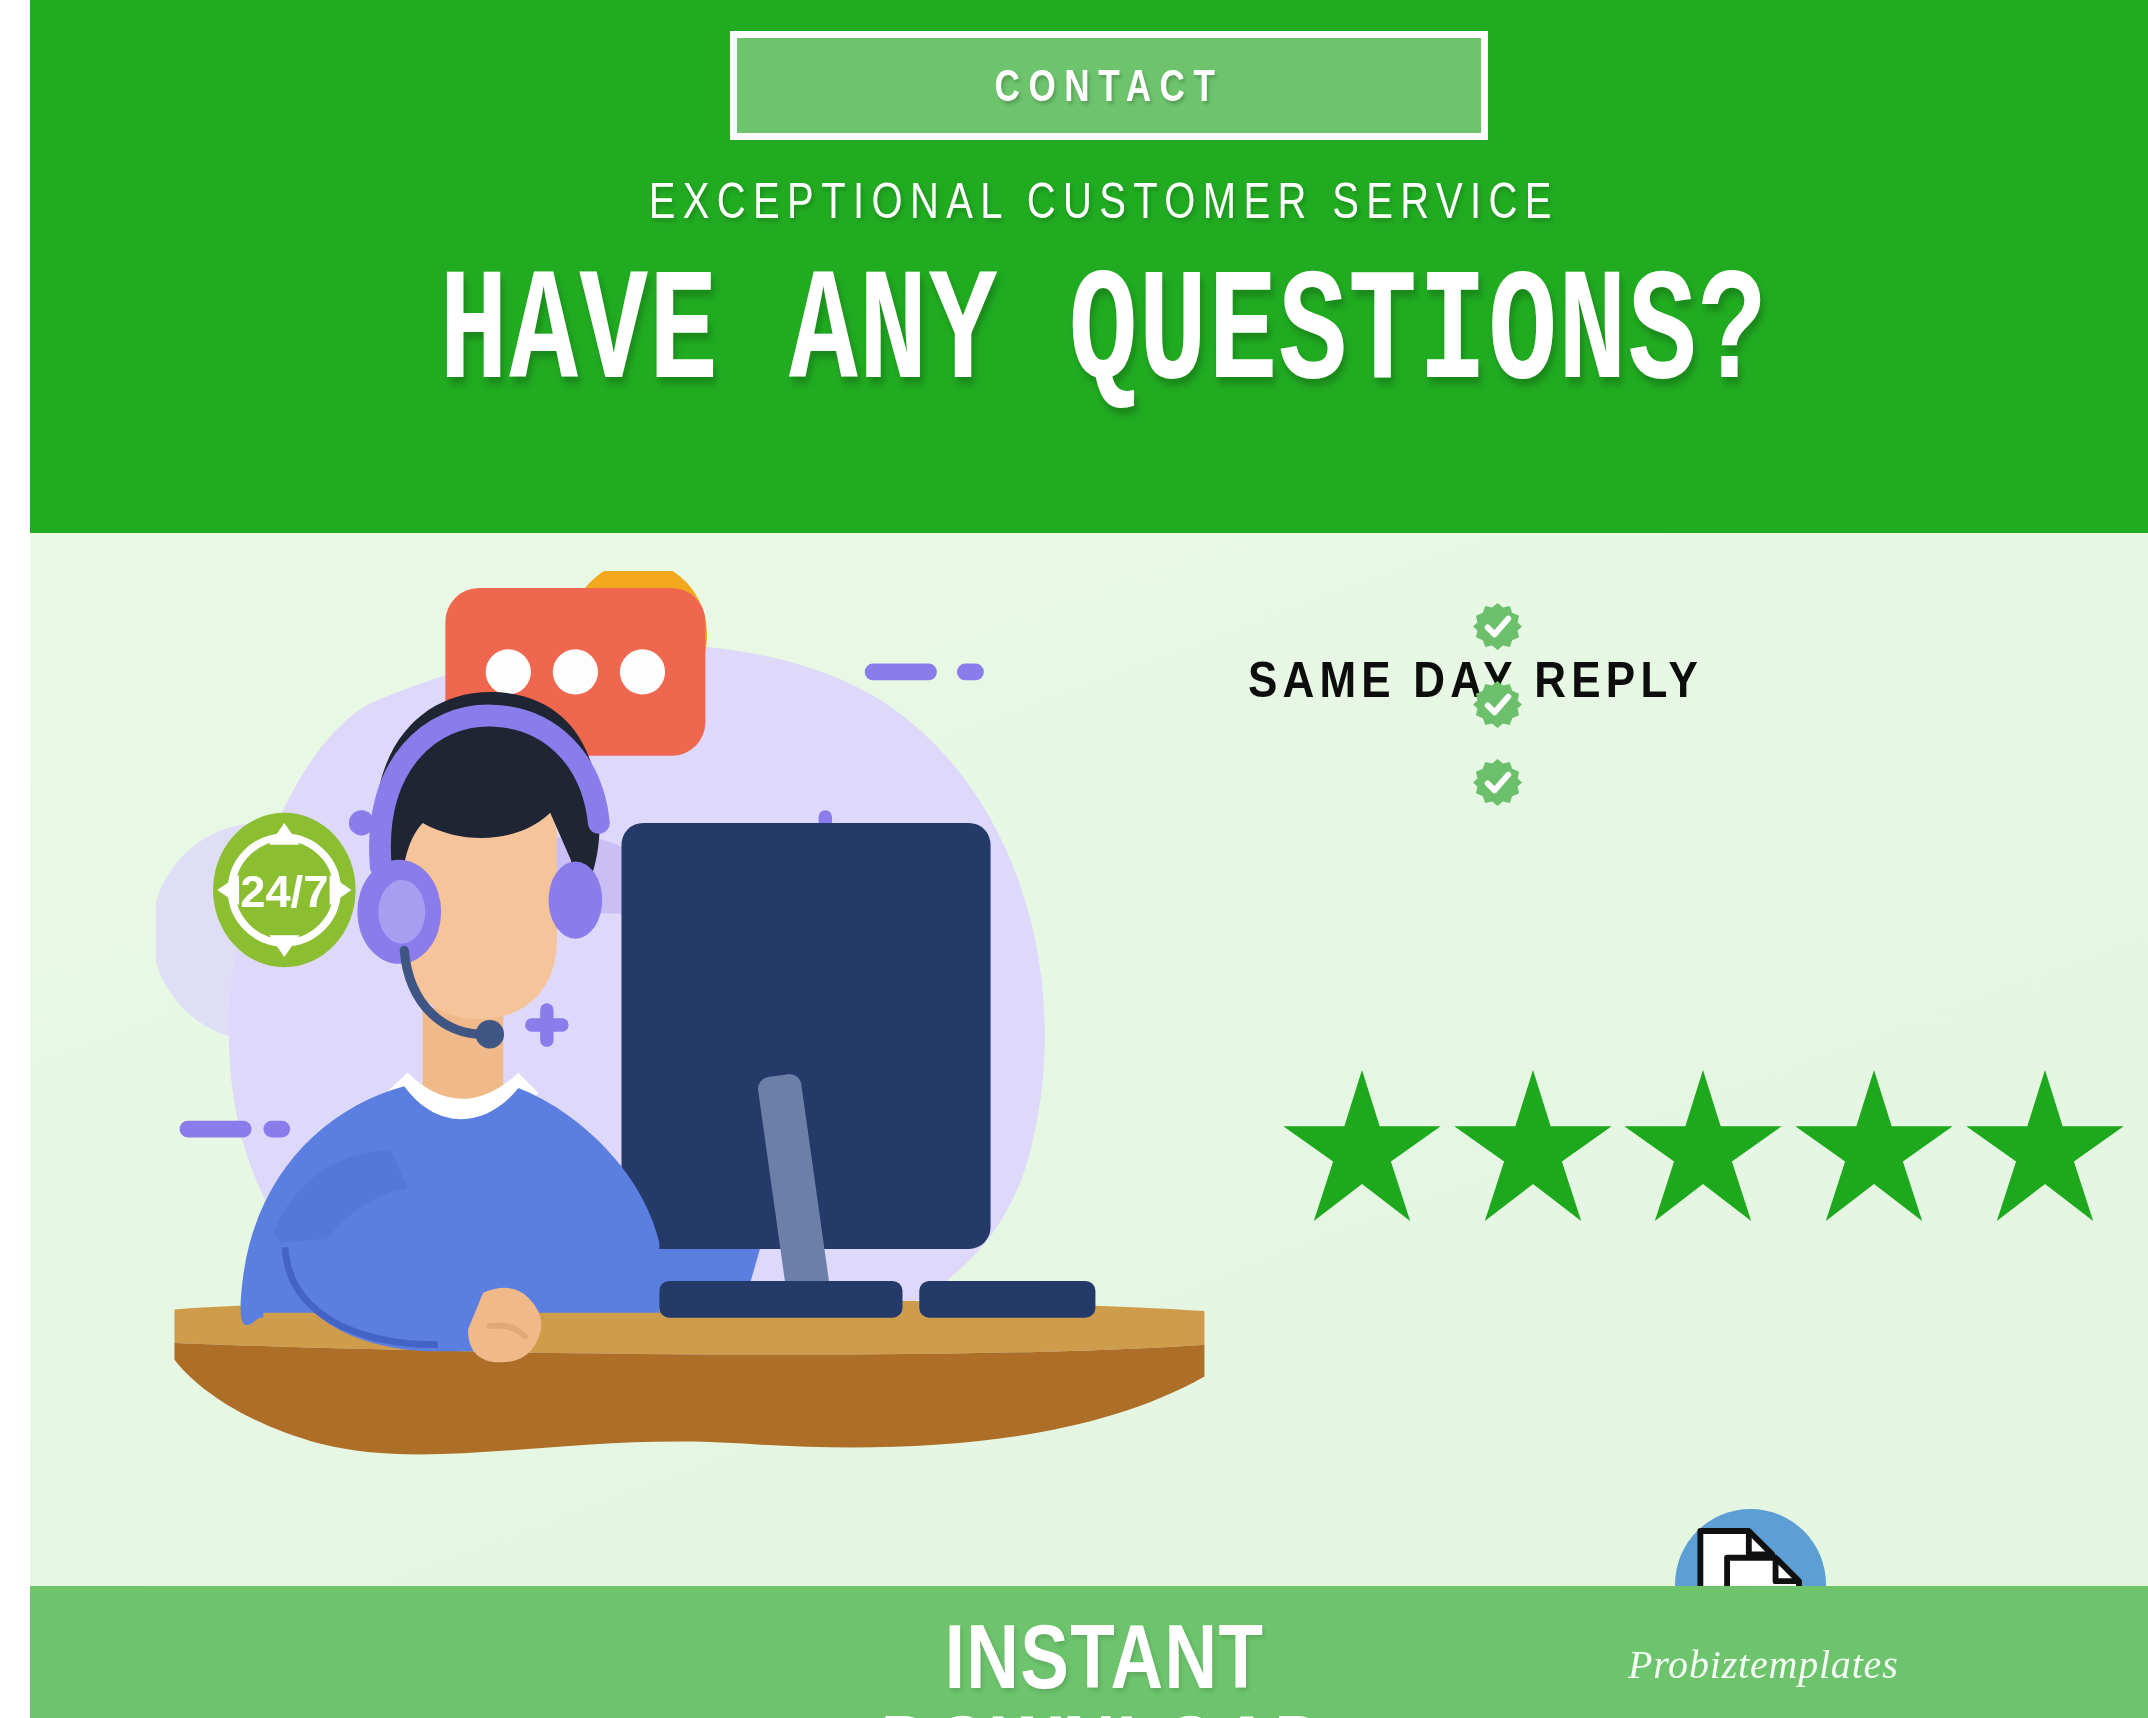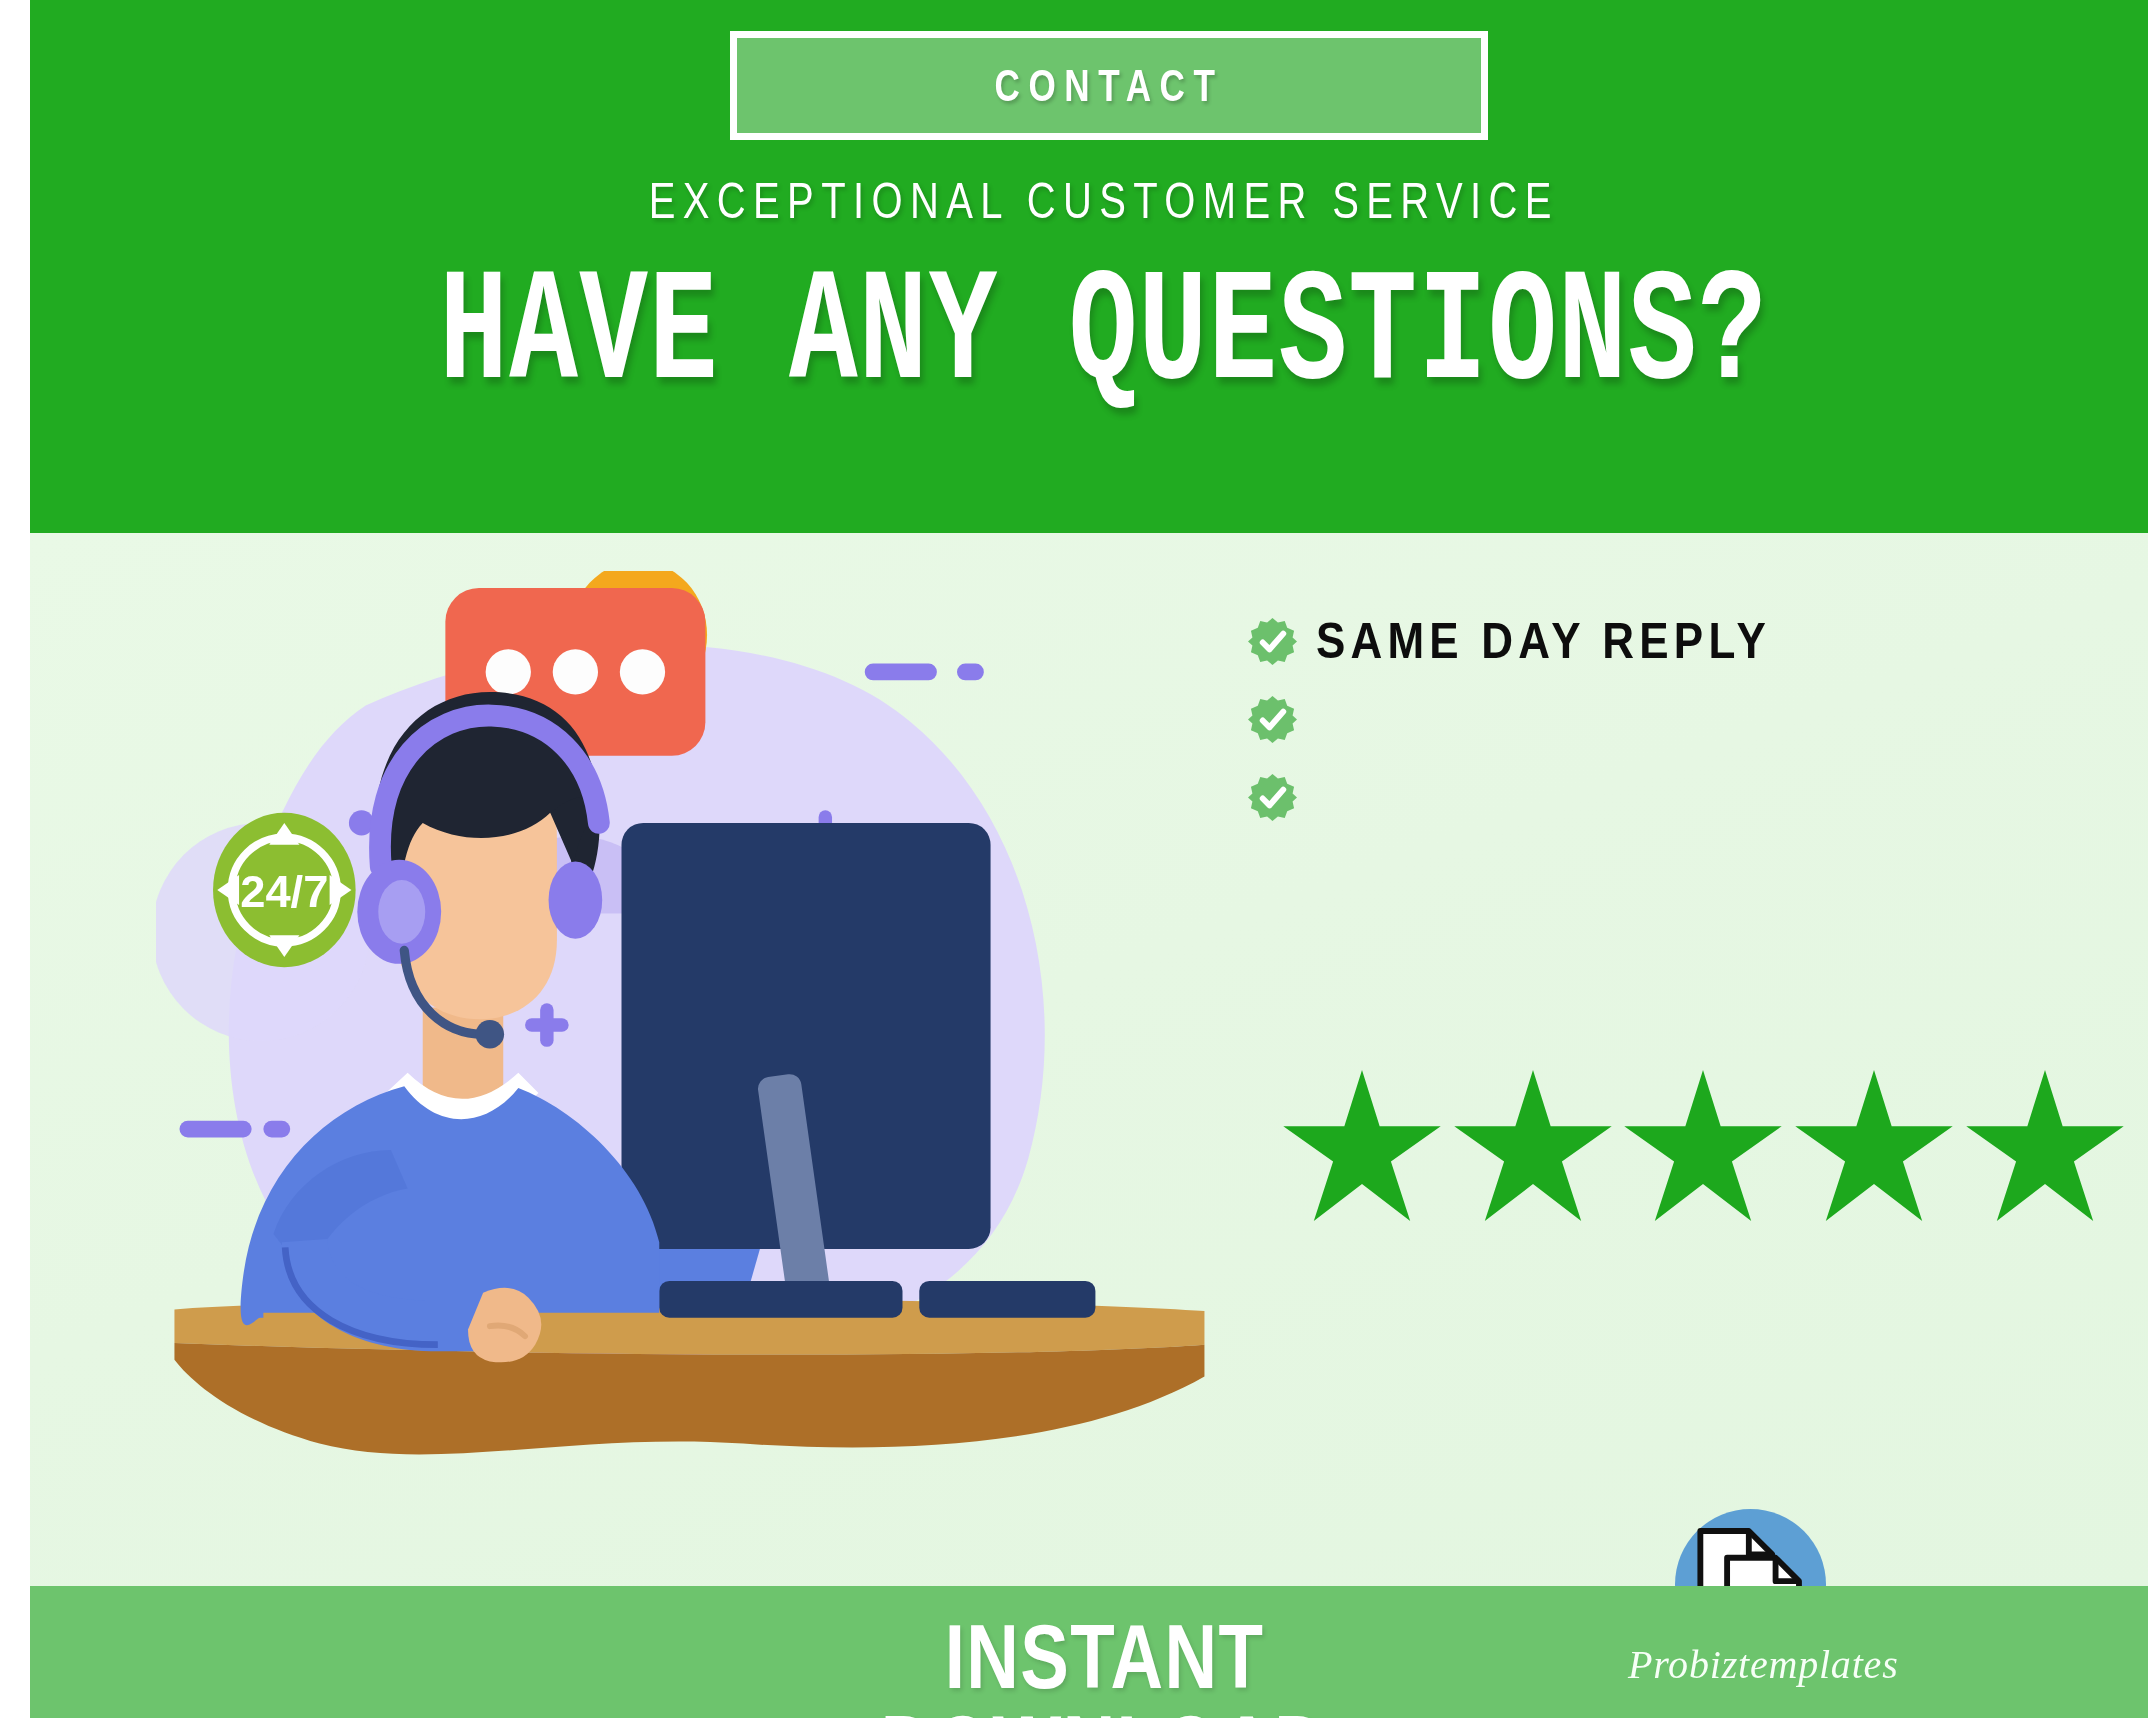--- a/index.html
+++ b/index.html
@@ -47,21 +47,21 @@
     position:absolute;left:0;top:533px;width:2148px;height:1053px;
     background:linear-gradient(160deg,#e9f9e6 0%,#e6f7e3 45%,#e3f6e0 100%);
   }
 
   
   .illus{position:absolute;left:126px;top:571px;width:1082px;height:940px;}
   .illus svg{display:block;width:100%;height:100%;}
 
   
   .checklist{position:absolute;left:1218px;top:602px;}
-  .check-row{display:flex;align-items:center;height:78px;}
+  .check-row{display:flex;align-items:center;height:78px;flex-direction:column;}
   .badge{width:49px;height:49px;flex:0 0 49px;margin-right:18.5px;position:relative;}
   .badge svg{display:block;width:49px;height:49px;}
   .check-text{
     color:#0d0d0d;font-size:50px;font-weight:700;letter-spacing:5.9px;
     font-family:"Liberation Sans",sans-serif;white-space:nowrap;
   }
   .check-text span{display:inline-block;transform:scaleX(.88);transform-origin:left center;}
 
   
   .stars{position:absolute;left:1250px;top:1070px;display:flex;gap:6.7px;}

